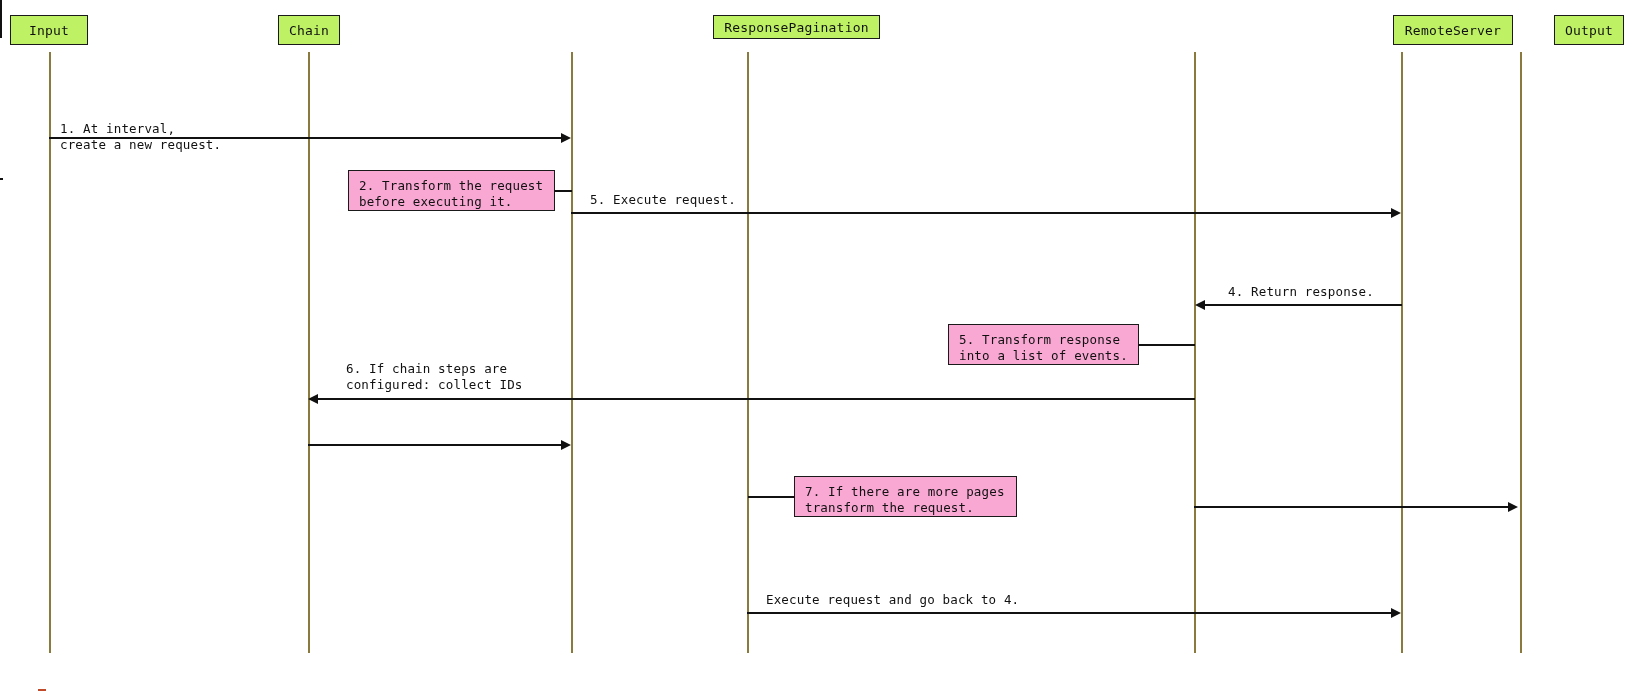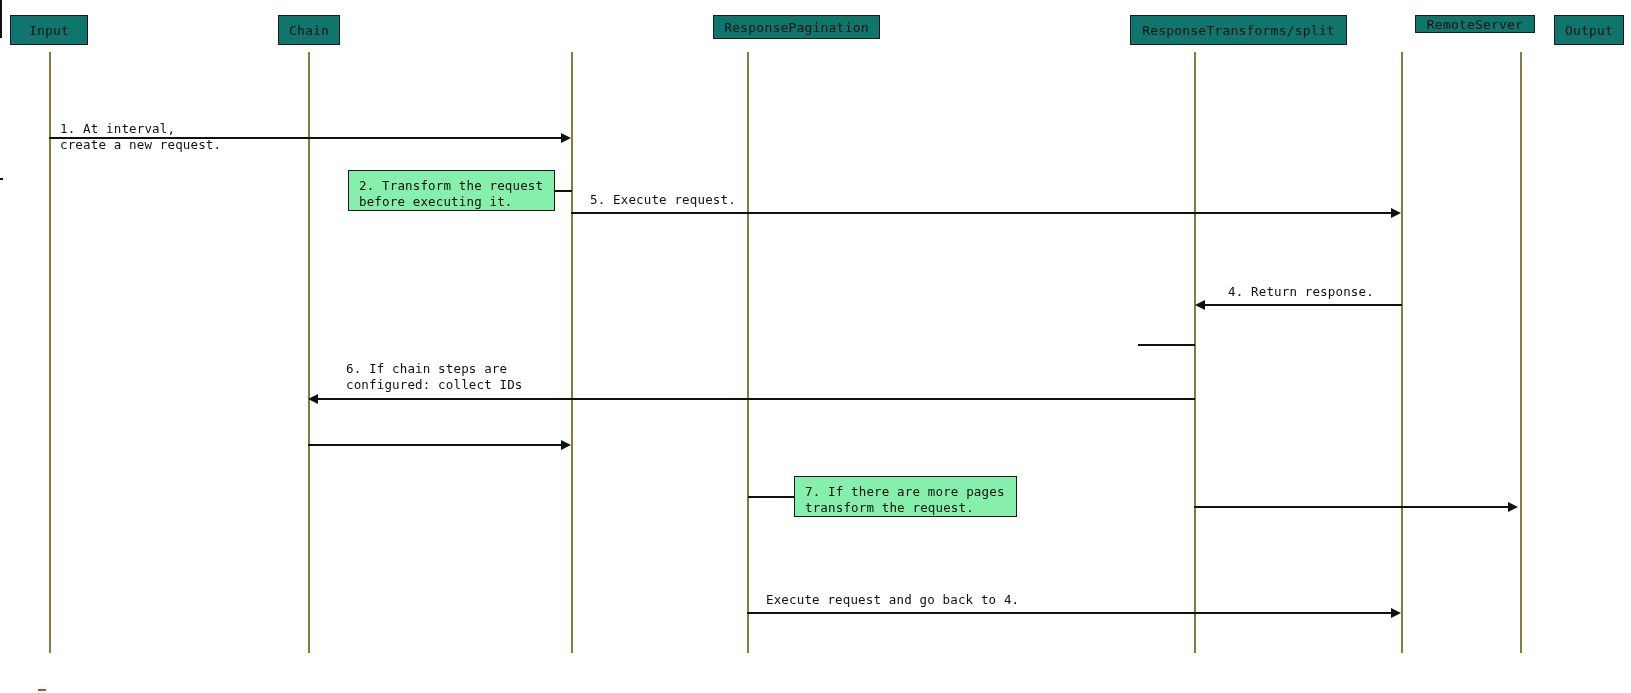--- a/index.html
+++ b/index.html
@@ -3,21 +3,21 @@
 <meta charset="utf-8">
 <style>
   html,body{margin:0;padding:0;background:#ffffff;}
   body{font-family:"DejaVu Sans Mono","Liberation Mono",monospace;}
   #canvas{position:relative;width:1631px;height:693px;background:#ffffff;overflow:hidden;}
 
   .actor-box{
     position:absolute;
     box-sizing:border-box;
     border:1.5px solid #1a1a1a;
-    background:#0f766e;
+    background:#bef264;
     color:#111111;
     font-size:13px;
     line-height:1;
     display:flex;
     align-items:center;
     justify-content:center;
     white-space:nowrap;
     letter-spacing:0.2px;
   }
 
@@ -48,21 +48,21 @@
     font-size:12.5px;
     line-height:15.5px;
     white-space:pre;
     letter-spacing:0.15px;
   }
 
   .note-box{
     position:absolute;
     box-sizing:border-box;
     border:1.5px solid #1a1a1a;
-    background:#86efac;
+    background:#f9a8d4;
     color:#111111;
     font-size:12.5px;
     line-height:15.5px;
     white-space:pre;
     padding:7px 10px;
     letter-spacing:0.15px;
   }
 
   .edge-mark{position:absolute;background:#111111;}
 </style>
@@ -77,25 +77,22 @@
 
   <div class="actor-box" style="left:278px;top:15px;width:62px;height:30px;">
     <span>Chain</span>
   </div>
 
 
   <div class="actor-box" style="left:713px;top:15px;width:167px;height:24px;">
     <span>ResponsePagination</span>
   </div>
 
-  <div class="actor-box" style="left:1130px;top:15px;width:217px;height:30px;">
-    <span>ResponseTransforms/split</span>
-  </div>
 
-  <div class="actor-box" style="left:1393px;top:15px;width:120px;height:18px;margin-left:22px;">
+  <div class="actor-box" style="left:1393px;top:15px;width:120px;height:30px;">
     <span>RemoteServer</span>
   </div>
 
   <div class="actor-box" style="left:1546px;top:15px;width:70px;height:30px;margin-left:8px;">
     <span>Output</span>
   </div>
 
   <div class="lifeline" style="left:49px;top:52px;height:601px;"></div>
   <div class="lifeline" style="left:308px;top:52px;height:601px;"></div>
   <div class="lifeline" style="left:571px;top:52px;height:601px;"></div>
@@ -114,20 +111,22 @@
   <div class="msg-line" style="left:554px;top:190px;width:18px;"></div>
 
   <div class="msg-label" style="left:590px;top:192px;">5. Execute request.</div>
   <div class="msg-line" style="left:571px;top:212px;width:823px;"></div>
   <div class="arrow-r" style="left:1391px;top:208px;"></div>
 
   <div class="msg-label" style="left:1228px;top:284px;">4. Return response.</div>
   <div class="msg-line" style="left:1204px;top:304px;width:198px;"></div>
   <div class="arrow-l" style="left:1195px;top:300px;"></div>
 
+  <div class="note-box" style="left:948px;top:324px;width:191px;height:41px;">5. Transform response
+into a list of events.</div>
   <div class="msg-line" style="left:1138px;top:344px;width:57px;"></div>
 
   <div class="msg-label" style="left:320px;top:361px;margin-left:26px;">6. If chain steps are
 configured: collect IDs</div>
   <div class="msg-line" style="left:317px;top:398px;width:878px;"></div>
   <div class="arrow-l" style="left:308px;top:394px;"></div>
 
   <div class="msg-line" style="left:308px;top:444px;width:258px;"></div>
   <div class="arrow-r" style="left:561px;top:440px;"></div>
 

